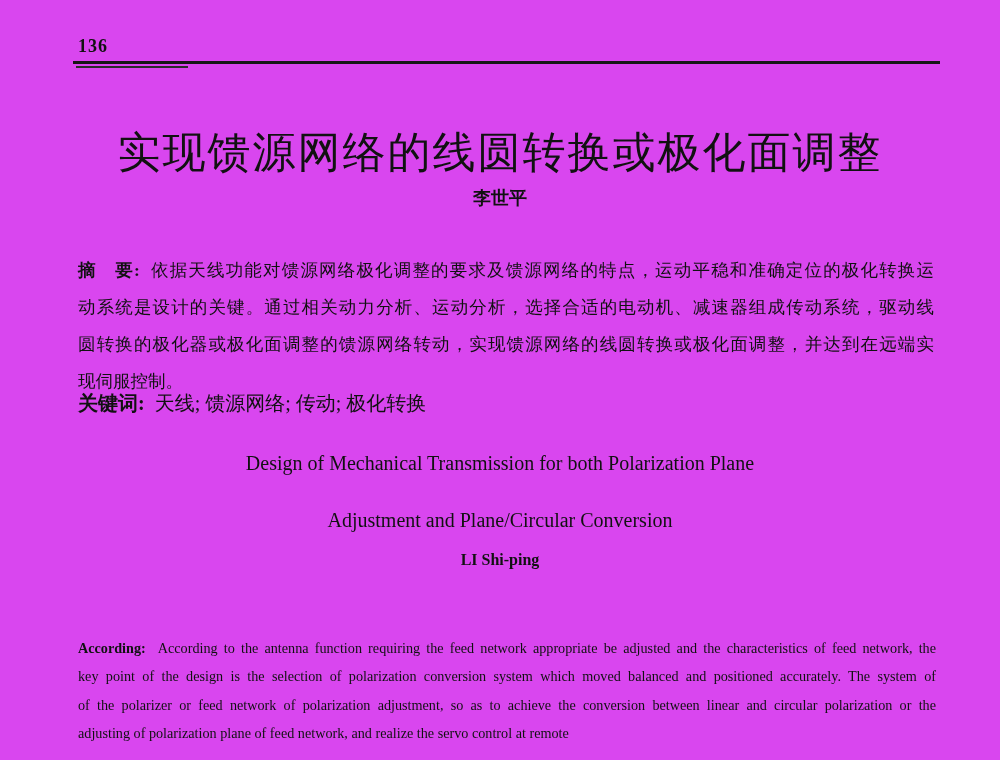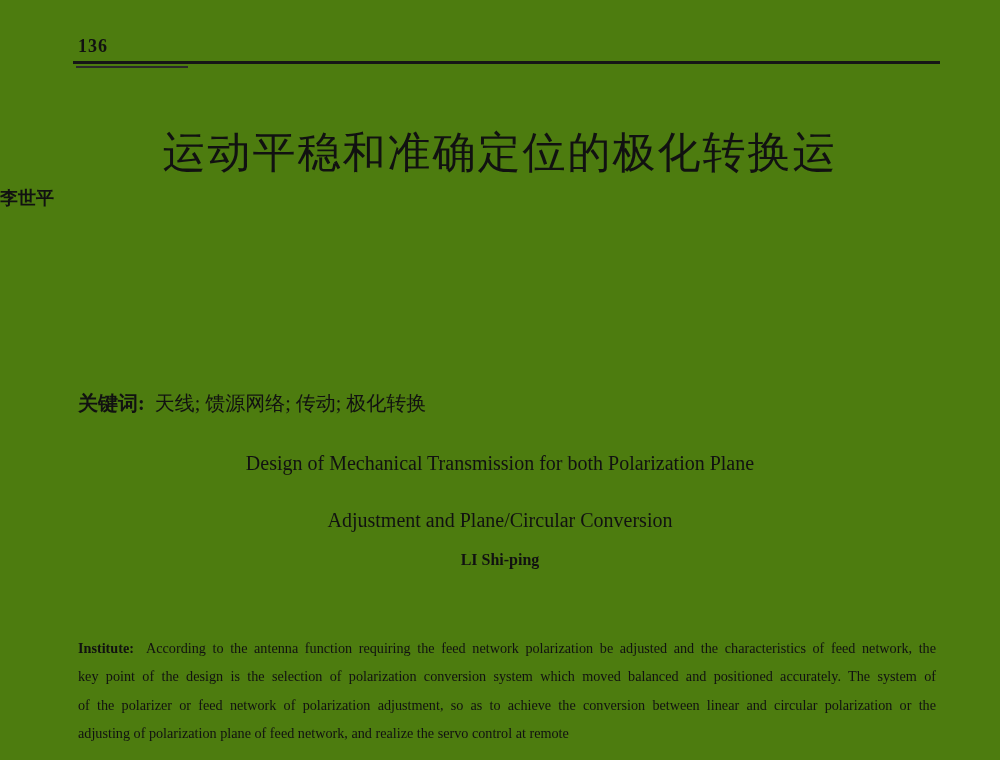--- a/index.html
+++ b/index.html
@@ -4,21 +4,21 @@
 <style>
   html, body {
     margin: 0;
     padding: 0;
     background: #e8e8e6;
   }
   .page {
     position: relative;
     width: 1000px;
     height: 760px;
-    background: #4d7c0f;
+    background: #d946ef;
     overflow: hidden;
     font-family: "Liberation Serif", "DejaVu Serif", serif;
     color: #111;
   }
 
   
   .page-number {
     position: absolute;
     left: 78px;
     top: 36px;
@@ -58,20 +58,21 @@
     text-align: center;
     font-size: 43px;
     letter-spacing: 2px;
     font-weight: 500;
   }
   .author-zh {
     position: absolute;
     left: 0;
     right: 0;
     top: 186px;
+    text-align: center;
     font-size: 18px;
     font-weight: bold;
   }
   .affiliation-zh {
     position: absolute;
     left: 0;
     right: 0;
     top: 221px;
     text-align: center;
     font-size: 17px;
@@ -150,32 +151,38 @@
 </style>
 </head>
 <body>
 
 <div class="page">
 
   <div class="page-number">136</div>
   <div class="header-rule"></div>
   <div class="header-rule-sub"></div>
 
-  <div class="title-zh">运动平稳和准确定位的极化转换运</div>
+  <div class="title-zh">实现馈源网络的线圆转换或极化面调整</div>
   <div class="author-zh">李世平</div>
 
+  <div class="abstract-zh">
+    <div class="jline"><span class="lbl">摘　要:</span><span>依据天线功能对馈源网络极化调整的要求及馈源网络的特点，运动平稳和准确定位的极化转换运</span></div>
+    <div class="jline">动系统是设计的关键。通过相关动力分析、运动分析，选择合适的电动机、减速器组成传动系统，驱动线</div>
+    <div class="jline">圆转换的极化器或极化面调整的馈源网络转动，实现馈源网络的线圆转换或极化面调整，并达到在远端实</div>
+    <div class="plainline">现伺服控制。</div>
+  </div>
 
   <div class="keywords-zh">
     <span class="lbl">关键词:</span><span>天线; 馈源网络; 传动; 极化转换</span>
   </div>
 
   <div class="title-en-1">Design of Mechanical Transmission for both Polarization Plane</div>
   <div class="title-en-2">Adjustment and Plane/Circular Conversion</div>
   <div class="author-en">LI Shi-ping</div>
 
   <div class="abstract-en">
-    <div class="jline"><span class="lbl">Institute:</span><span>According to the antenna function requiring the feed network polarization be adjusted and the characteristics of feed network, the</span></div>
+    <div class="jline"><span class="lbl">According:</span><span>According to the antenna function requiring the feed network appropriate be adjusted and the characteristics of feed network, the</span></div>
     <div class="jline">key point of the design is the selection of polarization conversion system which moved balanced and positioned accurately. The system of</div>
     <div class="jline">of the polarizer or feed network of polarization adjustment, so as to achieve the conversion between linear and circular polarization or the</div>
     <div class="plainline">adjusting of polarization plane of feed network, and realize the servo control at remote</div>
   </div>
 
 </div>
 
 </body></html>

